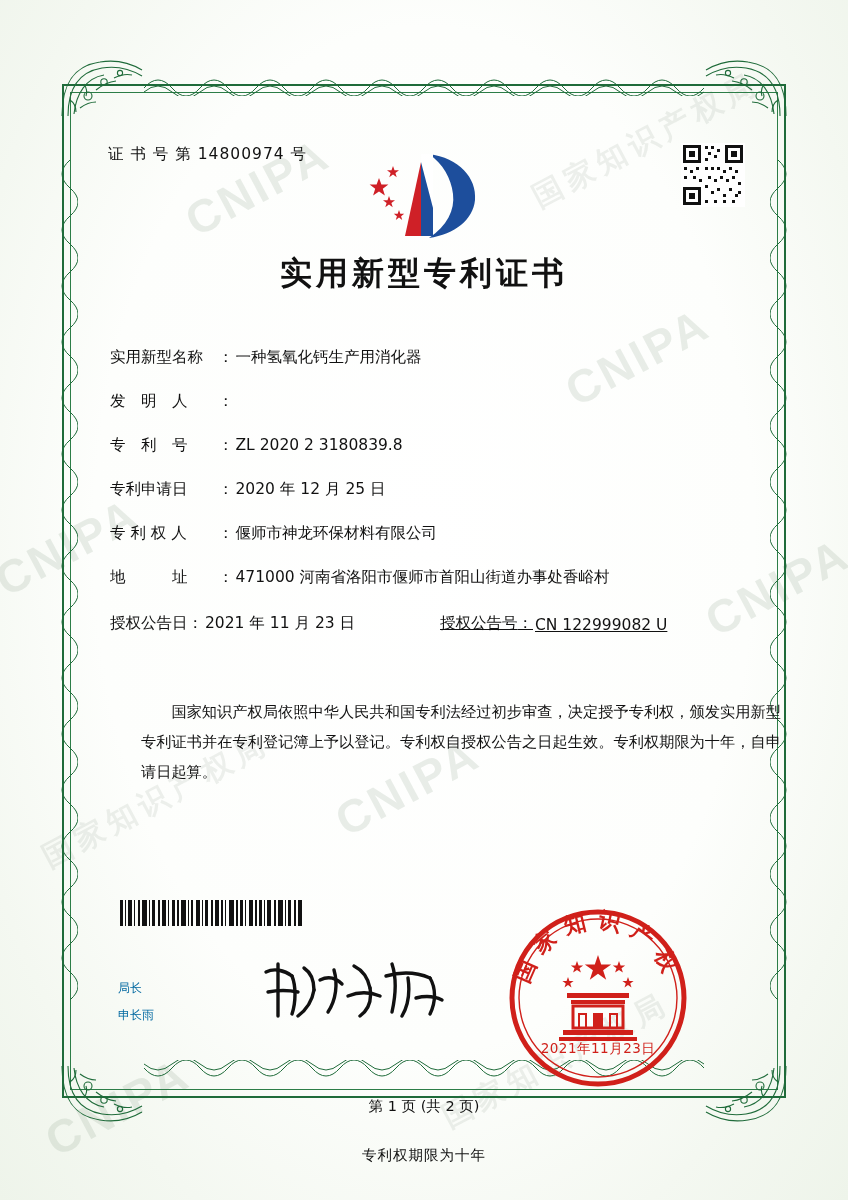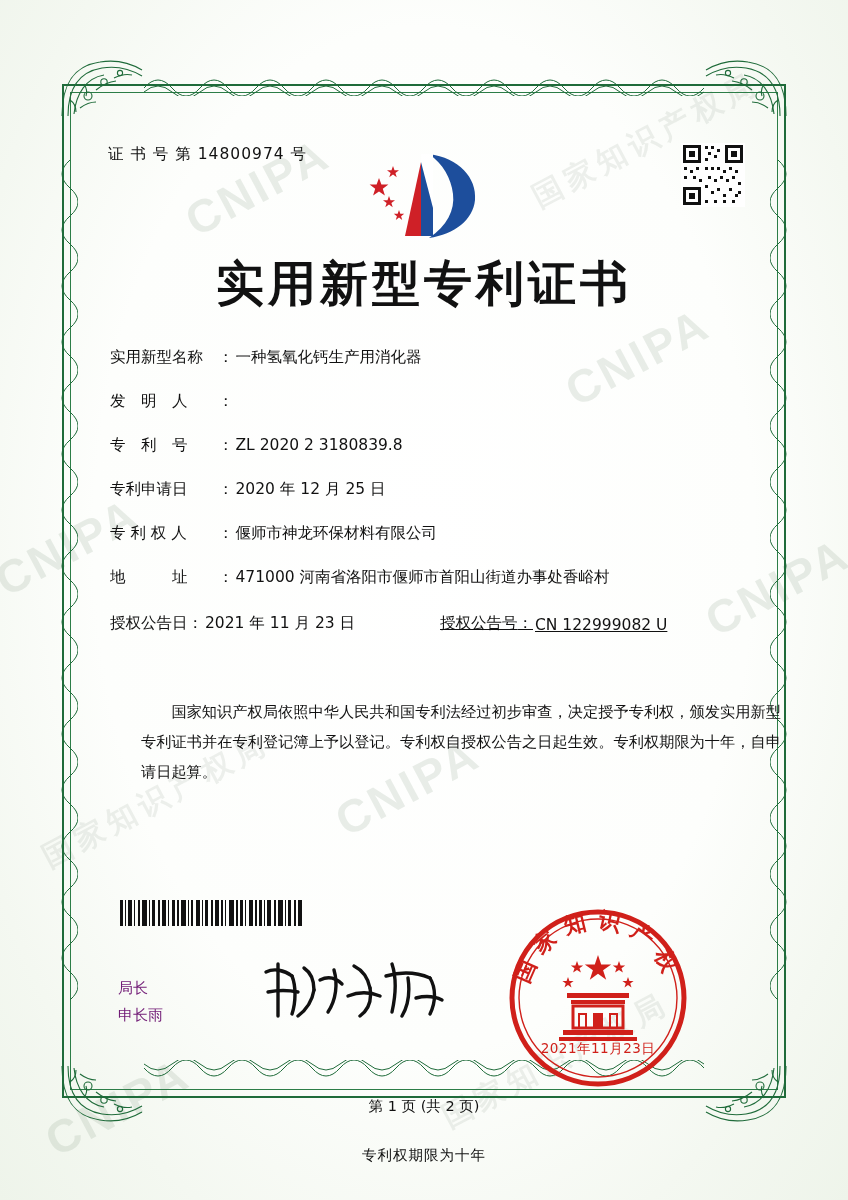--- a/index.html
+++ b/index.html
@@ -118,21 +118,21 @@
     position: absolute;
     left: 355px; top: 148px;
     width: 140px; height: 96px;
   }
   .logo svg { display: block; }
 
   .title {
     position: absolute;
     left: 0; right: 0; top: 252px;
     text-align: center;
-    font-size: 48px;
+    font-size: 32px;
     font-weight: bold;
     letter-spacing: 4px;
     color: #111;
     font-family: "DejaVu Sans", sans-serif;
   }
 
   
   .fields {
     position: absolute;
     left: 110px; top: 348px;
@@ -191,22 +191,22 @@
   .barcode i {
     display: block;
     background: #111;
     height: 100%;
   }
 
   
   .sig-label {
     position: absolute;
     left: 118px; top: 975px;
-    font-size: 15px;
-    color: #701a75;
+    font-size: 12px;
+    color: #0369a1;
     line-height: 27px;
   }
   .sig-hand {
     position: absolute;
     left: 258px; top: 950px;
     width: 200px; height: 80px;
     color: #111;
   }
   .sig-hand svg { display: block; }
 

